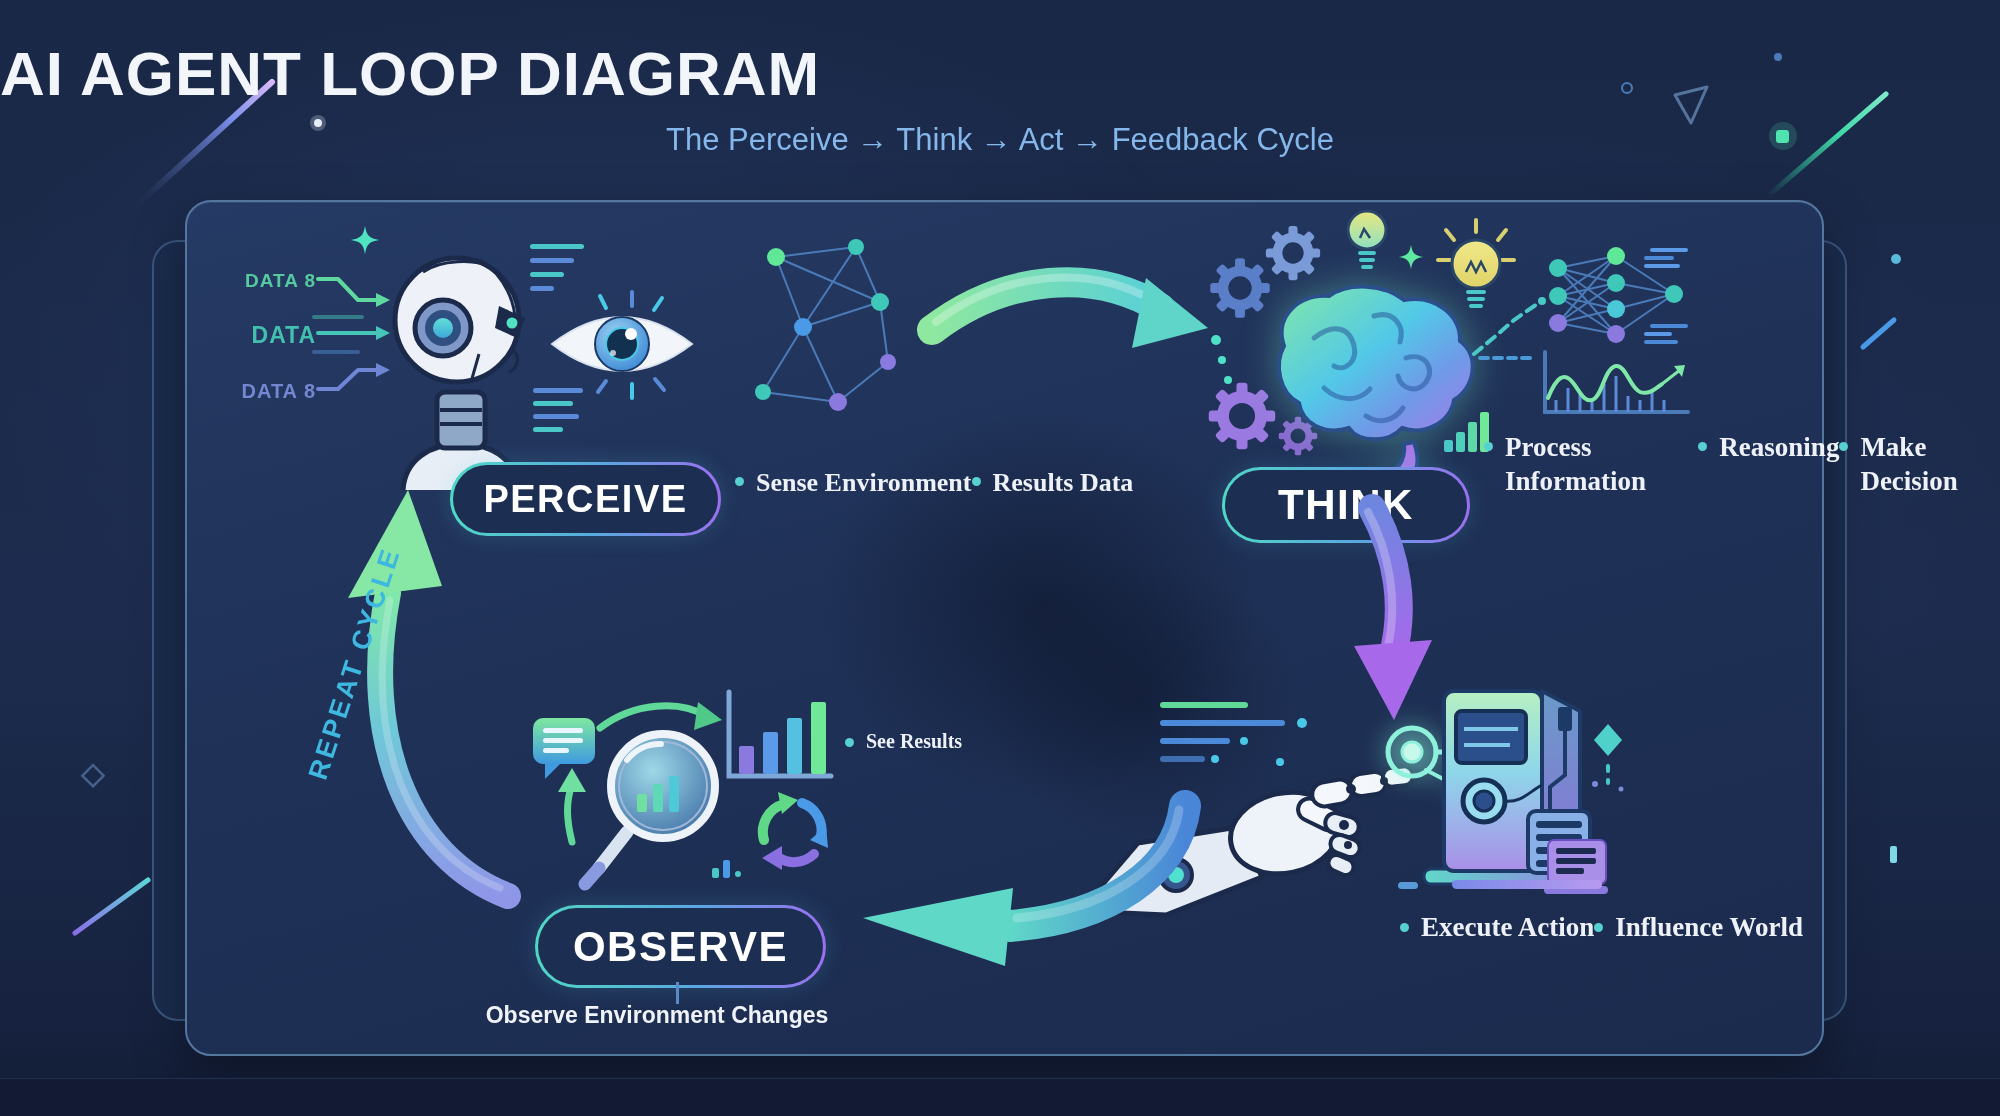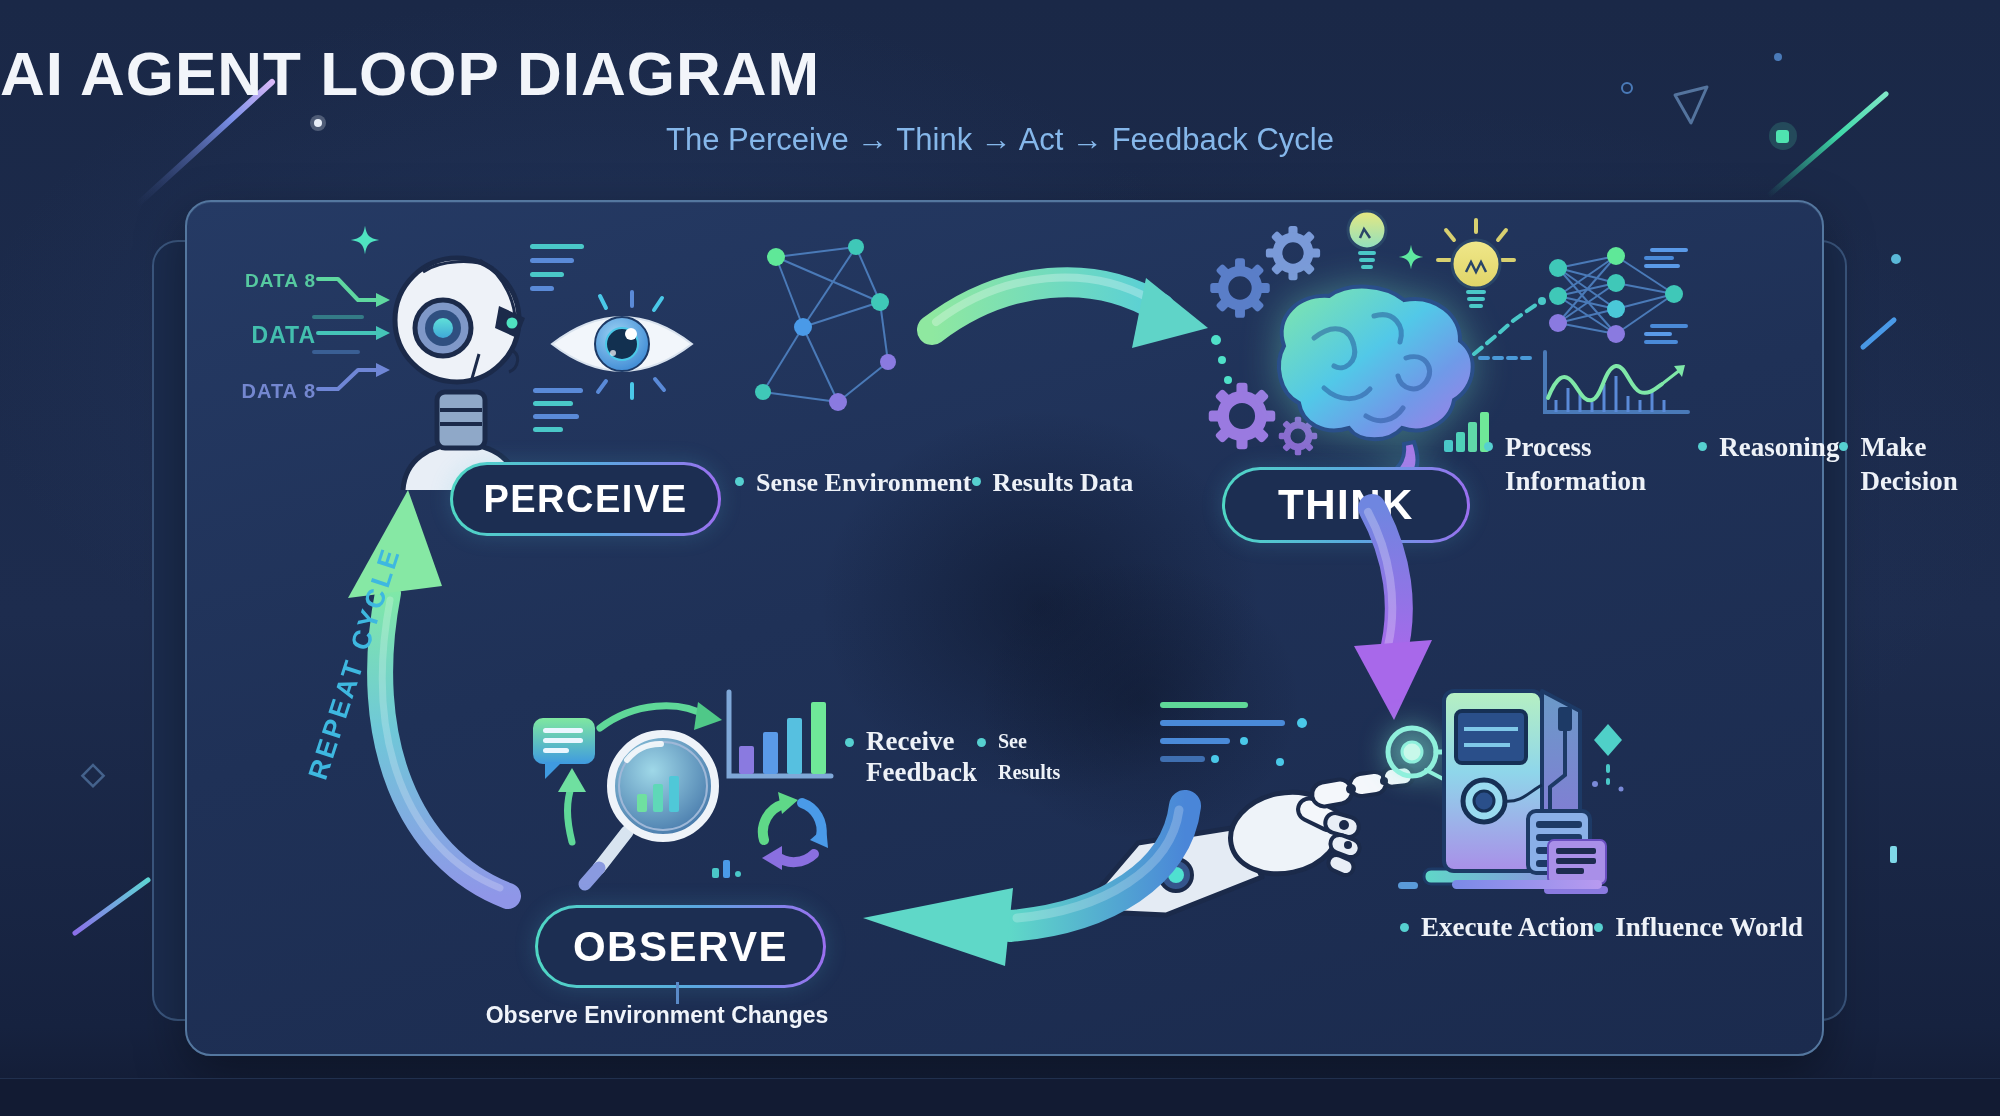--- a/index.html
+++ b/index.html
@@ -586,24 +586,20 @@
     <polygon points="32,58 12,70 32,82" fill="#8a6fe0"></polygon>
   </svg>
 
   <svg class="icon" style="left:710px;top:852px" width="38" height="30">
     <rect x="2" y="16" width="7" height="10" rx="2" fill="#4ac8c8"></rect>
       <rect x="13" y="8" width="7" height="18" rx="2" fill="#4a9ae8"></rect>
     <circle cx="28" cy="22" r="3" fill="#4ac8c8"></circle>
   </svg>
 
   <div class="bullets" style="left:845px;top:726px;width:175px">
-    <div class="bullet" style="font-size:27px;line-height:31px;margin-bottom:8px">
-        <span class="dot"></span>
-        <span>Receive Feedback</span>
-      </div>
     <div class="bullet" style="font-size:20px;line-height:31px">
         <span class="dot"></span>
         <span>See Results</span>
       </div>
   </div>
 
   <div class="pill" style="left:535px;top:905px;width:285px;height:77px;font-size:42px">
     <span>OBSERVE</span>
   </div>
   <div class="connector"></div>

